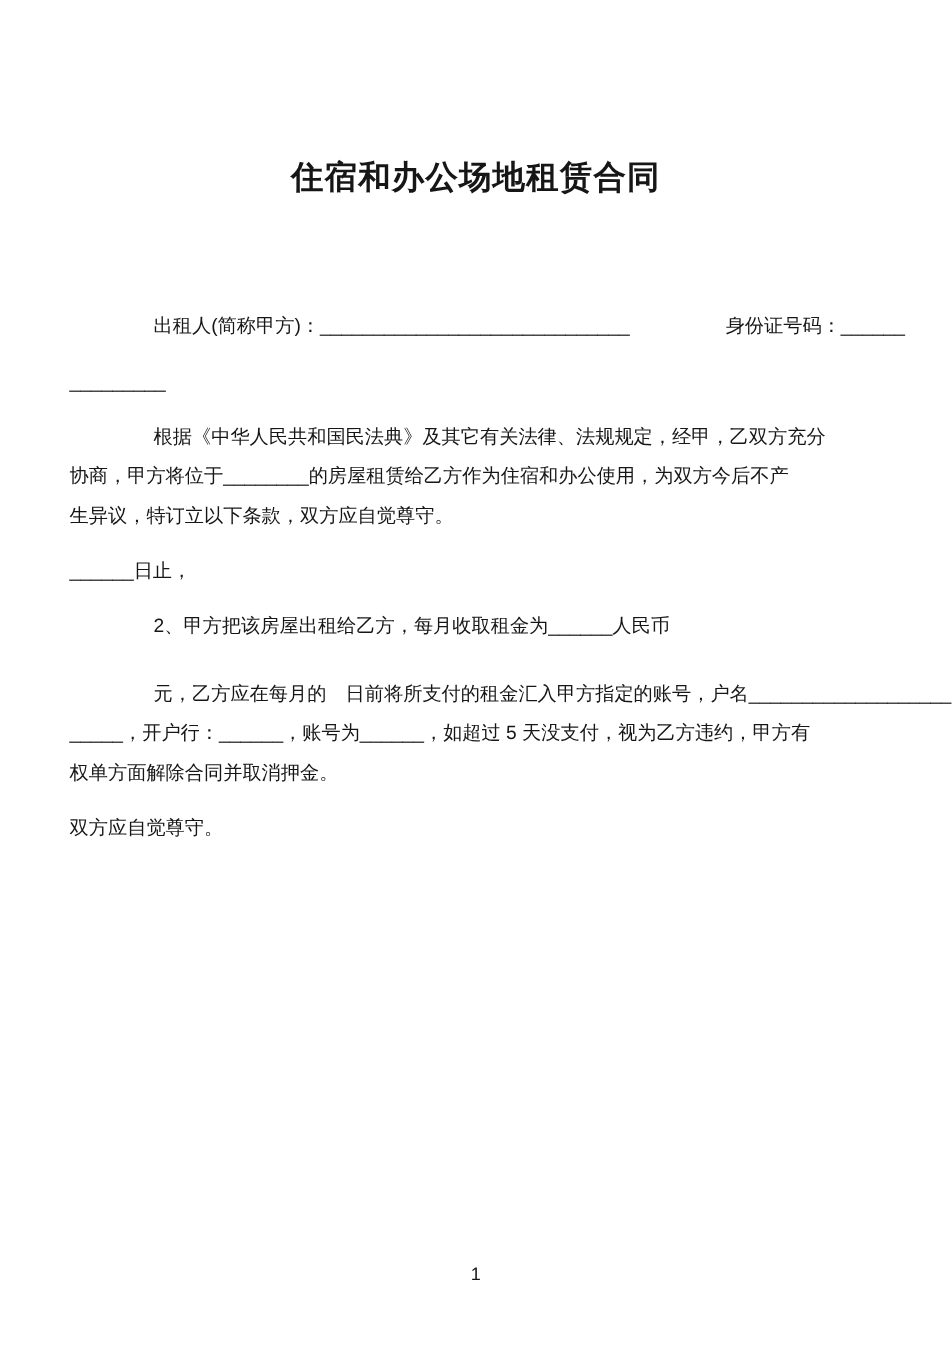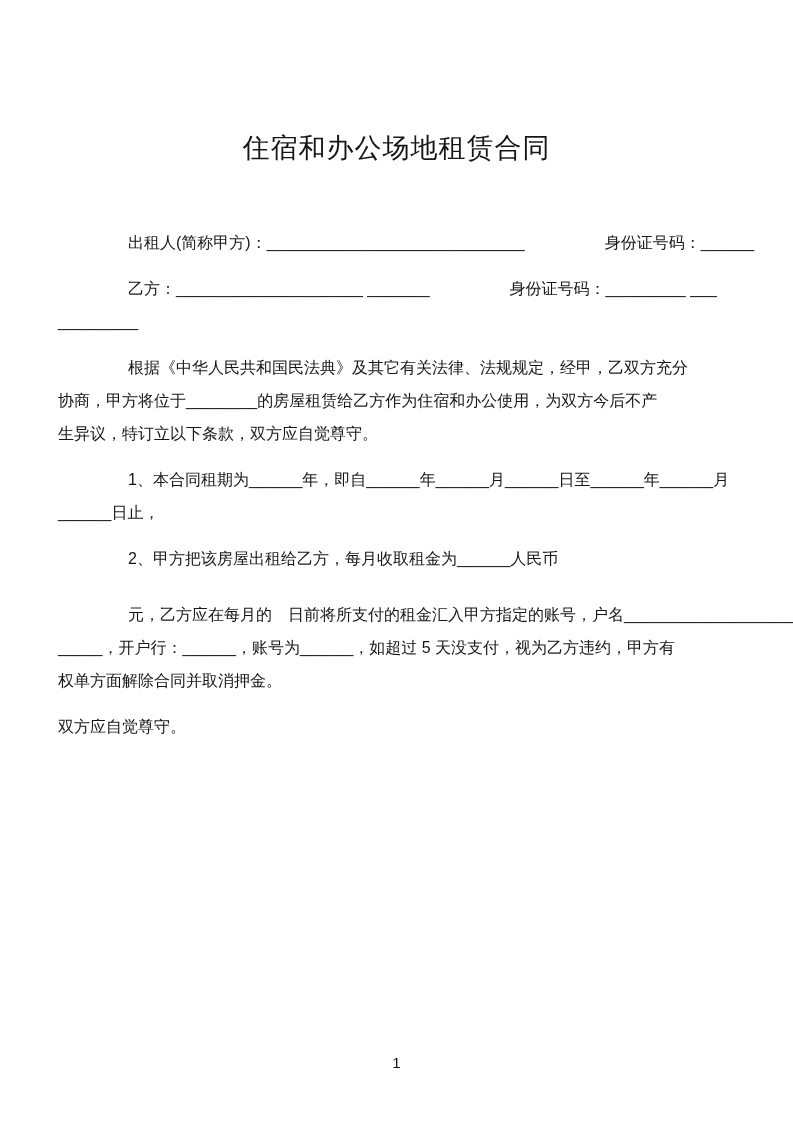--- a/index.html
+++ b/index.html
@@ -14,33 +14,33 @@
     background: #ffffff;
     overflow: hidden;
     font-family: "Liberation Sans", "DejaVu Sans", sans-serif;
     color: #161616;
   }
   .doc-title {
     margin: 130px 0 0 0;
     text-align: center;
     font-size: 27px;
     line-height: 36px;
-    font-weight: normal;
+    font-weight: bold;
     letter-spacing: 1px;
   }
   .doc-body {
     padding: 0 40px 0 58px;
     font-size: 16px;
   }
   .para {
     margin: 0 0 13px 0;
     line-height: 33px;
   }
   .para.first {
-    margin-top: 60px;
+    margin-top: 90px;
   }
   .para.gap-before {
     margin-top: 23px;
   }
   .line {
     display: block;
     white-space: pre;
   }
   .line.indent {
     padding-left: 70px;
@@ -63,32 +63,30 @@
 
   <h1 class="doc-title">住宿和办公场地租赁合同</h1>
 
   <div class="doc-body">
 
     <p class="para first">
       <span class="line indent">出租人(简称甲方)：_____________________________　　　　　身份证号码：______</span>
     </p>
 
     <p class="para">
-      <span class="line indent">乙方：_____________________ _______　　　　　身份证号码：_________ ___</span>
       <span class="line">_________</span>
     </p>
 
     <p class="para">
       <span class="line indent">根据《中华人民共和国民法典》及其它有关法律、法规规定，经甲，乙双方充分</span>
       <span class="line">协商，甲方将位于________的房屋租赁给乙方作为住宿和办公使用，为双方今后不产</span>
       <span class="line">生异议，特订立以下条款，双方应自觉尊守。</span>
     </p>
 
     <p class="para">
-      <span class="line indent">1、本合同租期为______年，即自______年______月______日至______年______月</span>
       <span class="line">______日止，</span>
     </p>
 
     <p class="para">
       <span class="line indent">2、甲方把该房屋出租给乙方，每月收取租金为______人民币</span>
     </p>
 
     <p class="para gap-before">
       <span class="line indent">元，乙方应在每月的　日前将所支付的租金汇入甲方指定的账号，户名______________________</span>
       <span class="line">_____，开户行：______，账号为______，如超过 5 天没支付，视为乙方违约，甲方有</span>

